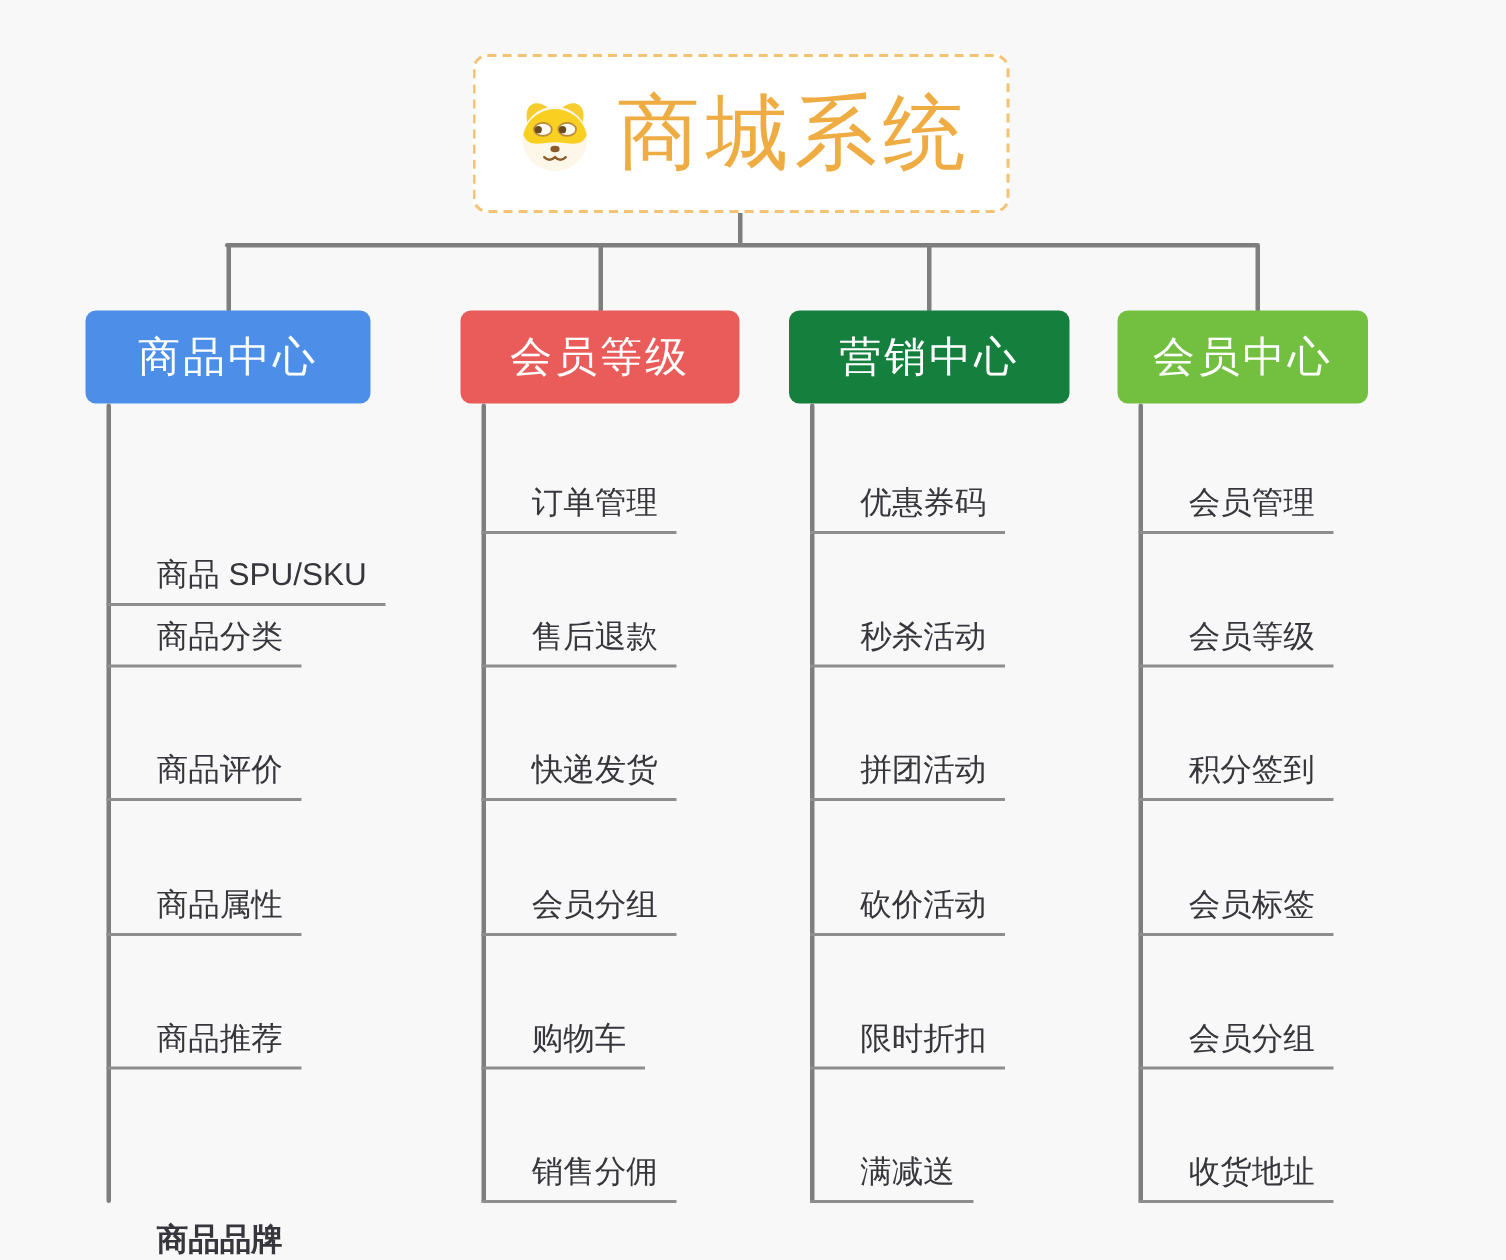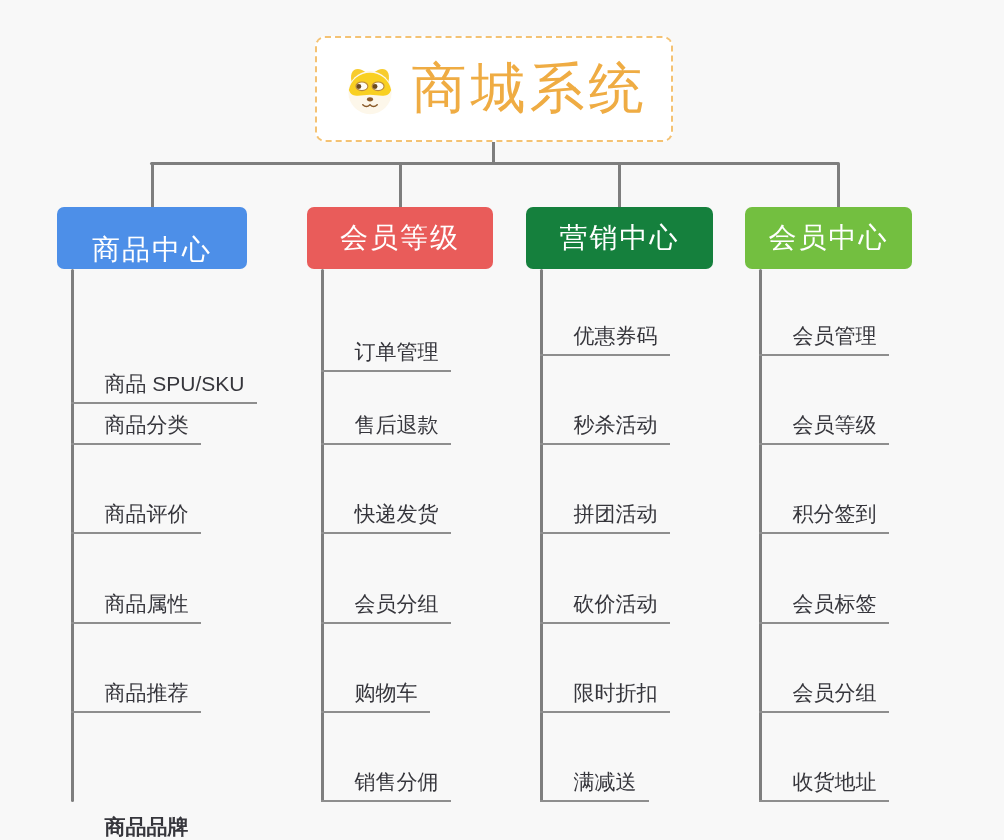--- a/index.html
+++ b/index.html
@@ -48,36 +48,36 @@
       <circle cx="19.6" cy="27.2" r="2.7" fill="#6b4a1f"></circle>
       <circle cx="37.6" cy="27.2" r="2.7" fill="#6b4a1f"></circle>
       <ellipse cx="32" cy="41.5" rx="3.4" ry="2.4" fill="#8a5a28"></ellipse>
       <path d="M24 47.5 Q28 51.5 32 47.5 Q36 51.5 40 47.5" fill="none" stroke="#8a5a28" stroke-width="1.7" stroke-linecap="round"></path>
     </svg>
     <span class="root-title">商城系统</span>
   </div>
 
   <div id="branches">
       <div class="line" style="left: 150.5px; top: 162px; width: 3px; height: 46px;"></div>
-      <div class="branch-node" style="left: 57px; width: 190px; background: rgb(77, 143, 232); align-items: flex-end;">
+      <div class="branch-node" style="left: 57px; width: 190px; background: rgb(77, 143, 232);">
         <span>商品中心</span>
       </div>
       <div class="line" style="left: 70.5px; top: 269px; width: 3px; height: 533px;"></div>
       <div class="leaf-node" style="left: 70.5px; top: 323px; margin-top: 48px;">商品 SPU/SKU</div>
       <div class="leaf-node" style="left: 70.5px; top: 412px;">商品分类</div>
       <div class="leaf-node" style="left: 70.5px; top: 501px;">商品评价</div>
       <div class="leaf-node" style="left: 70.5px; top: 591px;">商品属性</div>
       <div class="leaf-node" style="left: 70.5px; top: 680px;">商品推荐</div>
       <div class="leaf-node" style="left: 70.5px; top: 814px; font-weight: bold;">商品品牌</div>
       <div class="line" style="left: 398.5px; top: 162px; width: 3px; height: 46px;"></div>
       <div class="branch-node" style="left: 307px; width: 186px; background: rgb(233, 92, 90);">
         <span>会员等级</span>
       </div>
       <div class="line" style="left: 320.5px; top: 269px; width: 3px; height: 533px;"></div>
-      <div class="leaf-node" style="left: 320.5px; top: 323px; margin-top: 16px;">订单管理</div>
+      <div class="leaf-node" style="left: 320.5px; top: 323px;">订单管理</div>
       <div class="leaf-node" style="left: 320.5px; top: 412px;">售后退款</div>
       <div class="leaf-node" style="left: 320.5px; top: 501px;">快递发货</div>
       <div class="leaf-node" style="left: 320.5px; top: 591px;">会员分组</div>
       <div class="leaf-node" style="left: 320.5px; top: 680px;">购物车</div>
       <div class="leaf-node" style="left: 320.5px; top: 769px;">销售分佣</div>
       <div class="line" style="left: 618px; top: 162px; width: 3px; height: 46px;"></div>
       <div class="branch-node" style="left: 526px; width: 187px; background: #15803d;">
         <span>营销中心</span>
       </div>
       <div class="line" style="left: 539.5px; top: 269px; width: 3px; height: 533px;"></div>

